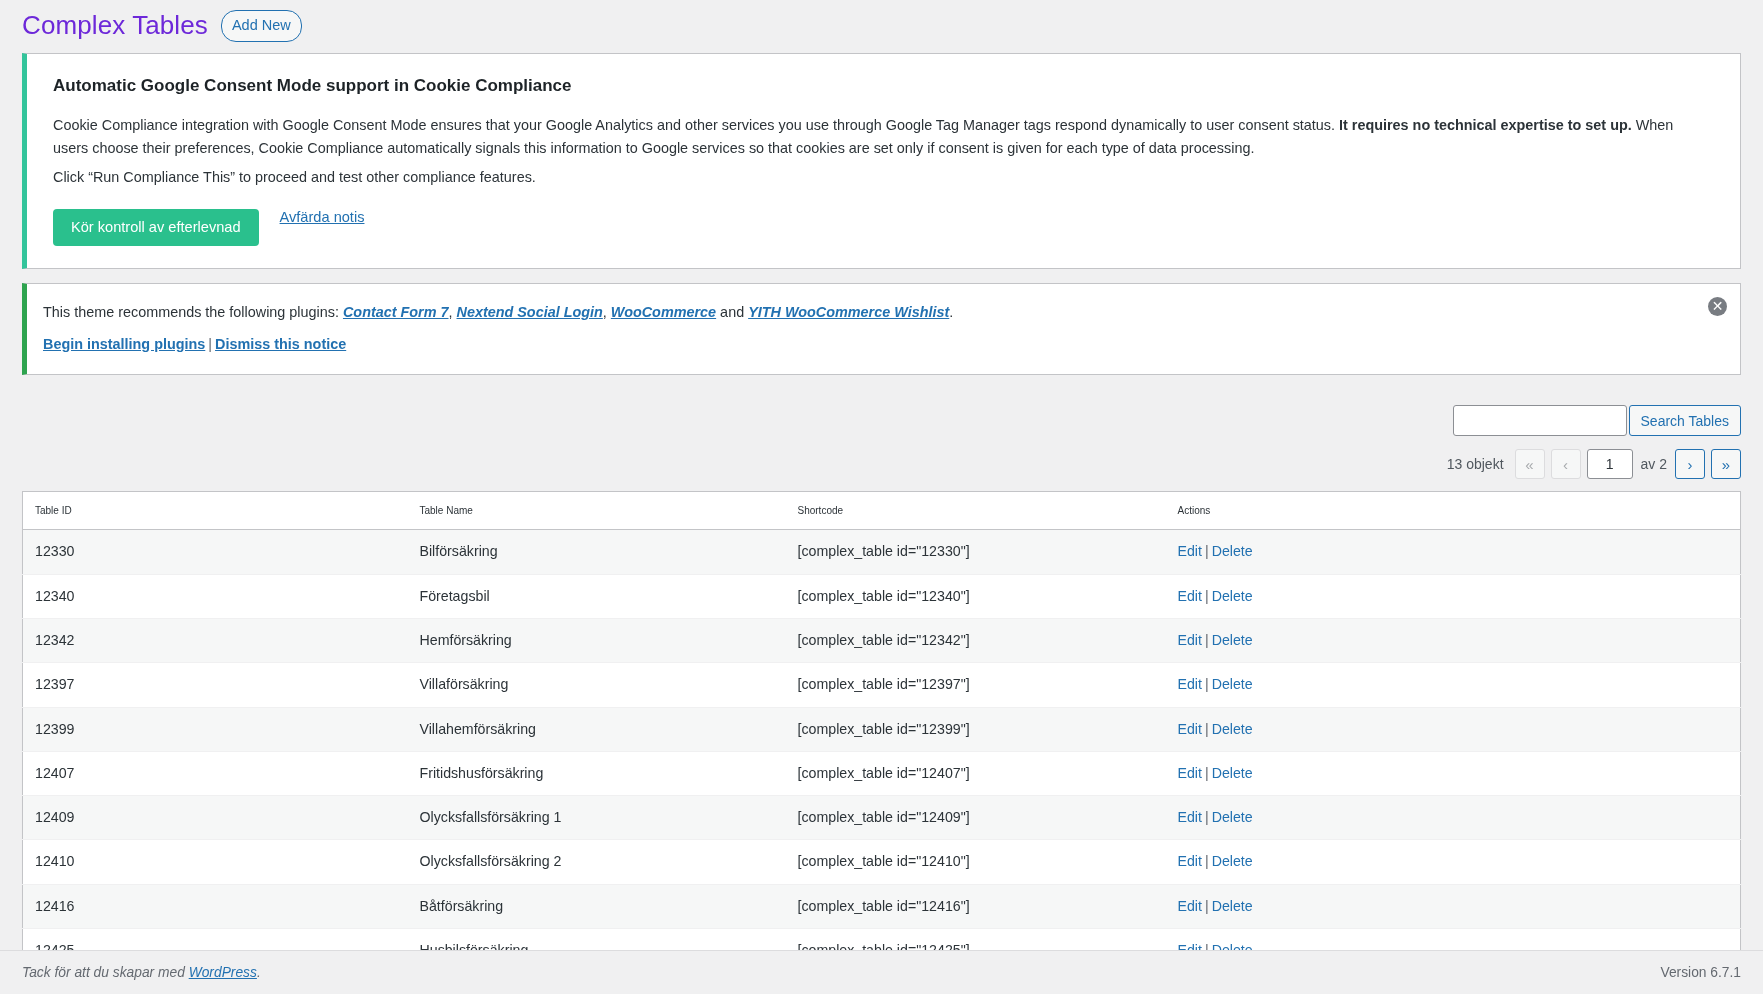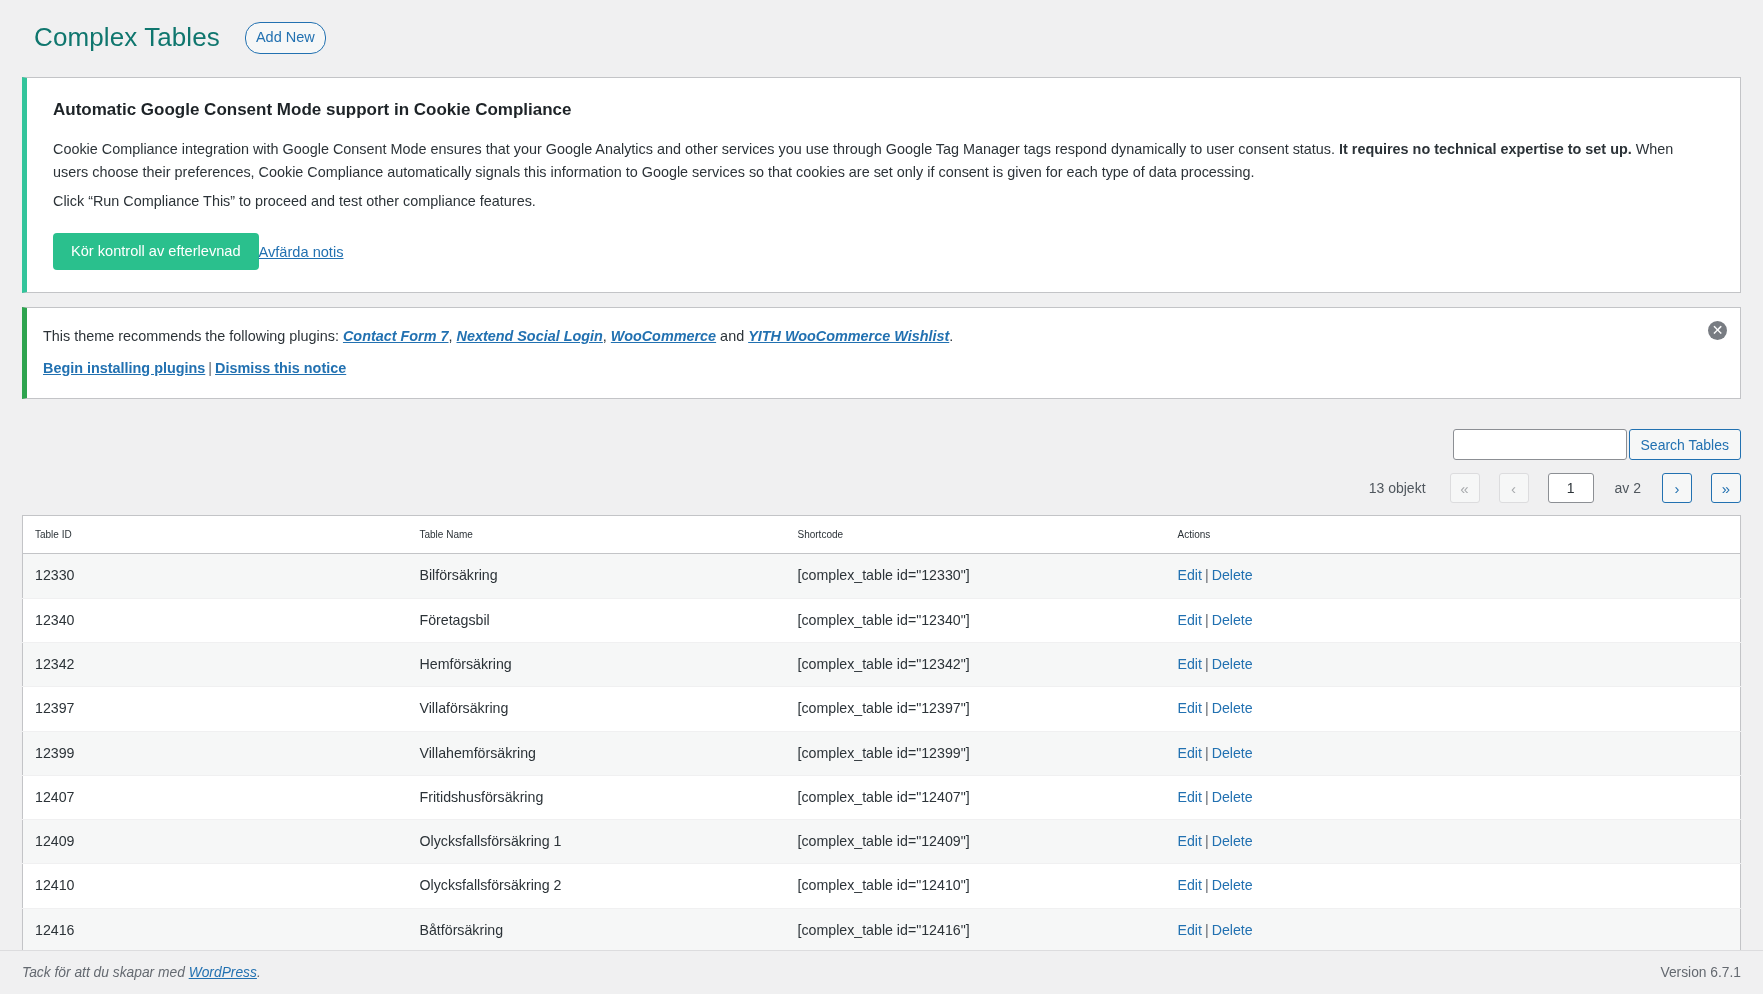--- a/index.html
+++ b/index.html
@@ -16,23 +16,23 @@
   
   .page-head {
     display: flex;
     align-items: center;
     gap: 13px;
     padding: 9px 0 10px 0;
   }
   .page-title {
     font-size: 26px;
     font-weight: 400;
-    color: #0f766e;
+    color: #6d28d9;
     line-height: 1.3;
-    margin: 12px;
+    margin: 0;
     letter-spacing: .1px;
   }
   .add-new-btn {
     display: inline-block;
     background: #f6f7f7;
     border: 1px solid #2271b1;
     color: #2271b1;
     border-radius: 15px;
     font-size: 14.5px;
     padding: 4px 10px 5px 10px;
@@ -60,21 +60,21 @@
   .notice-cookie p {
     margin: 0 16px 5px 0;
     font-size: 14.4px;
     line-height: 1.65;
     color: #2c3338;
   }
   .notice-cookie p strong { font-weight: 700; }
   .cookie-actions {
     margin-top: 19px;
     display: flex;
-    align-items: center;
+    gap: 21px;
   }
   .btn-teal {
     background: #2ac08d;
     color: #fff;
     border: none;
     border-radius: 4px;
     font-size: 14.6px;
     padding: 10px 18px;
     cursor: pointer;
     line-height: 1.2;
@@ -152,21 +152,21 @@
     cursor: pointer;
     font-family: inherit;
     white-space: nowrap;
   }
 
   
   .tablenav {
     display: flex;
     justify-content: flex-end;
     align-items: center;
-    gap: 19px;
+    gap: 6px;
     margin-top: 13px;
     font-size: 14px;
     color: #50575e;
   }
   .displaying-num { margin-right: 5px; font-size: 14px; color: #50575e; }
   .pg-btn {
     display: inline-flex;
     align-items: center;
     justify-content: center;
     min-width: 30px;

